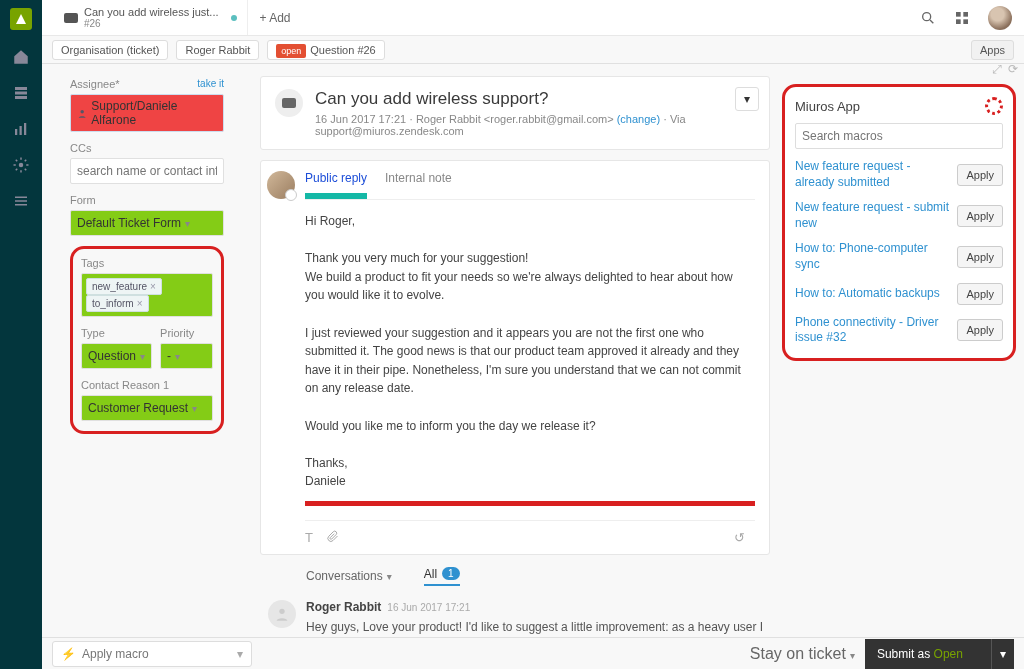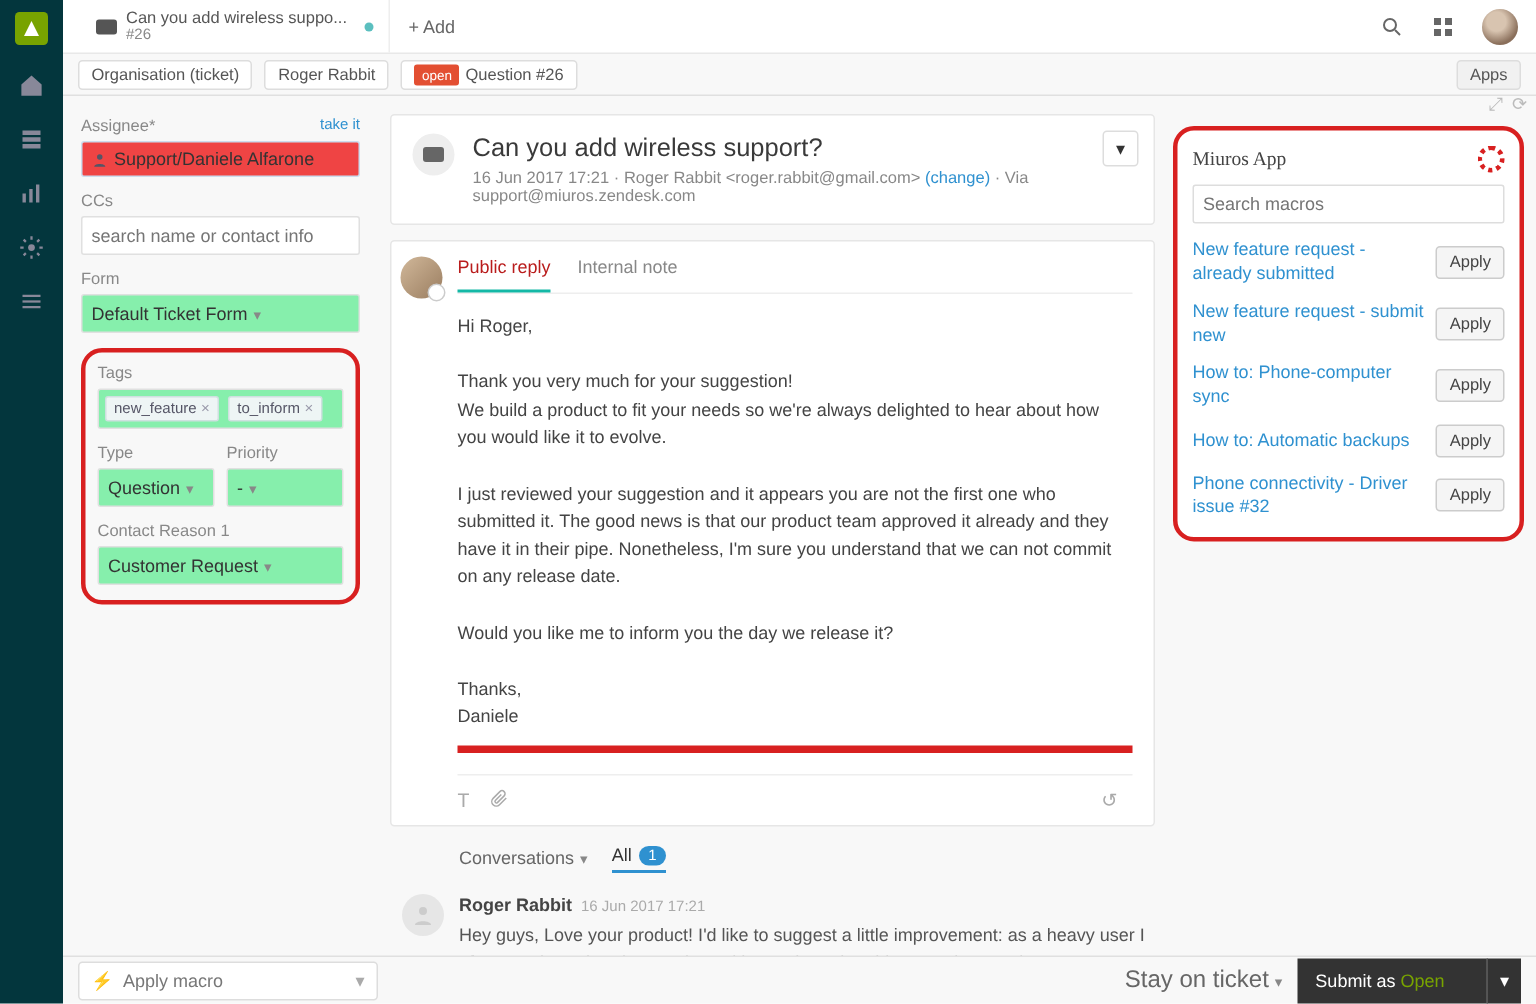--- a/index.html
+++ b/index.html
@@ -18,27 +18,27 @@
 .top-icon { width:16px; height:16px; fill:#666; cursor:pointer; }
 .avatar-top { width:24px; height:24px; border-radius:50%; background:#b7a; background:radial-gradient(circle at 40% 35%, #d8c4b0 30%, #8a6f5b 70%); cursor:pointer; }
 
 .crumbbar { position:absolute; left:42px; top:36px; right:0; height:28px; background:#f8f8f8; border-bottom:1px solid #e0e0e0; display:flex; align-items:center; padding:0 10px; gap:8px; }
 .crumb { background:#fff; border:1px solid #ddd; border-radius:3px; padding:3px 8px; font-size:11px; color:#555; cursor:pointer; }
 .crumb.active { background:#fff; }
 .badge-open { background:#e34f32; color:#fff; font-size:9px; padding:2px 5px; border-radius:2px; margin-right:4px; }
 .crumb-apps { margin-left:auto; background:#f1f1f1; border:1px solid #ddd; border-radius:3px; padding:3px 8px; font-size:11px; color:#555; cursor:pointer; }
 
 .workspace { position:absolute; left:42px; top:64px; right:0; bottom:32px; background:#f8f8f8; display:flex; }
-.sidebar-form { width:210px; padding:14px 12px; font-size:11px; color:#666; }
+.sidebar-form { width:210px; padding:14px 28px; font-size:11px; color:#666; }
 .sidebar-form .row { margin-bottom:10px; }
 .sidebar-form .lbl { font-size:11px; color:#888; margin-bottom:4px; display:flex; justify-content:space-between; }
 .sidebar-form .lbl .takeit { color:#2f91d0; cursor:pointer; font-size:10px; }
 .field-box { background:#ef4444; border:1px solid #cde; padding:4px 6px; border-radius:2px; font-size:12px; color:#333; display:flex; align-items:center; gap:4px; }
 .input-box { width:100%; background:#fff; border:1px solid #e0e0e0; border-radius:2px; padding:5px 6px; font-size:12px; color:#ef4444; }
-.select-box { width:100%; background:#86efac; border:1px solid #e0e0e0; border-radius:2px; padding:5px 6px; font-size:12px; color:#333; }
+.select-box { width:100%; background:#84cc16; border:1px solid #e0e0e0; border-radius:2px; padding:5px 6px; font-size:12px; color:#333; }
 .highlight-box { border:3px solid #d82020; border-radius:14px; padding:8px; margin-top:4px; }
 .tag-chip { display:inline-flex; align-items:center; background:#eef5f5; border:1px solid #cfe0e0; border-radius:2px; padding:2px 5px; font-size:10px; color:#556; margin-right:3px; }
 .tag-chip .x { margin-left:3px; color:#99a; cursor:pointer; }
 .two-col { display:flex; gap:8px; }
 .two-col > div { flex:1; }
 
 .center { flex:1; padding:12px 8px 0 8px; overflow:hidden; position:relative; }
 .ticket-header { background:#fff; border:1px solid #e6e6e6; border-radius:3px; padding:12px 14px; display:flex; gap:12px; position:relative; }
 .env-circle { width:28px; height:28px; border-radius:50%; background:#eee; display:flex; align-items:center; justify-content:center; }
 .env-circle .env { width:14px; height:10px; background:#666; border-radius:2px; }
@@ -47,45 +47,45 @@
 .ticket-meta .change { color:#2f91d0; cursor:pointer; }
 .dropdown-caret-box { position:absolute; top:10px; right:10px; width:24px; height:24px; border:1px solid #ddd; border-radius:3px; display:flex; align-items:center; justify-content:center; cursor:pointer; }
 
 .reply-box { background:#fff; border:1px solid #e6e6e6; border-radius:3px; margin-top:10px; display:flex; }
 .reply-avatar-col { width:44px; padding:10px 6px; }
 .reply-avatar { width:28px; height:28px; border-radius:50%; background:linear-gradient(135deg,#d1b89a,#9a7d60); position:relative; }
 .reply-avatar::after{content:""; position:absolute; bottom:-2px; right:-2px; width:10px; height:10px; border-radius:50%; background:#fff; border:1px solid #ccc;}
 .reply-main { flex:1; padding:10px 14px 0 0; }
 .reply-tabs { display:flex; gap:18px; border-bottom:1px solid #eee; font-size:12px; color:#888; }
 .reply-tabs .rtab { padding:0 0 8px 0; cursor:pointer; }
-.reply-tabs .rtab.active { color:#b91c1c; border-bottom:2px solid #14b8a6; }
+.reply-tabs .rtab.active { color:#1d4ed8; border-bottom:6px solid #14b8a6; }
 .reply-text { font-size:12px; color:#444; line-height:1.55; padding:12px 0 8px 0; white-space:pre-wrap; }
 .red-underline { height:5px; background:#d82020; margin:2px 0 14px 0; }
 .reply-toolbar { border-top:1px solid #eee; padding:8px 0; display:flex; align-items:center; gap:14px; color:#aaa; }
 .reply-toolbar .tool { cursor:pointer; font-size:13px; }
 .reply-toolbar .right { margin-left:auto; margin-right:10px; }
 
 .filter-row { display:flex; align-items:center; gap:16px; padding:12px 6px 10px 46px; font-size:12px; color:#666; }
-.filter-row .all-pill { color:#333; border-bottom:2px solid #2f91d0; padding-bottom:3px; display:flex; align-items:flex-end; gap:5px; }
+.filter-row .all-pill { color:#333; border-bottom:2px solid #2f91d0; padding-bottom:3px; display:flex; align-items:flex-start; gap:5px;margin-left:16px; }
 .filter-row .count-badge { background:#2f91d0; color:#fff; border-radius:8px; font-size:10px; padding:1px 6px; }
 
 .comment-block { display:flex; gap:10px; padding:4px 6px 10px 8px; }
 .comment-avatar { width:28px; height:28px; border-radius:50%; background:#e6e6e6; display:flex; align-items:center; justify-content:center; color:#bbb; }
 .comment-body { flex:1; font-size:12px; color:#555; }
 .comment-body .author { font-weight:600; color:#444; font-size:12px; }
 .comment-body .time { color:#aaa; font-size:10px; margin-left:6px; }
 .comment-body p { margin-top:4px; line-height:1.5; }
 
 .apps-panel { width:246px; padding:10px 8px 8px 4px; position:relative; }
 .apps-topicons { position:absolute; top:-2px; right:6px; display:flex; gap:6px; color:#bbb; }
 .apps-topicons span { cursor:pointer; }
 .app-card { border:3px solid #d82020; border-radius:14px; background:#fff; padding:10px; margin-top:10px; }
 .app-card-inner { background:#fff; }
 .app-title-row { display:flex; align-items:center; justify-content:space-between; margin-bottom:8px; }
-.app-title { font-size:13px; color:#444;font-family:Liberation Serif, serif; }
+.app-title { font-size:13px; color:#444; }
 .spinner { width:18px; height:18px; border-radius:50%; border:3px dotted #d82020; }
 .macro-search { width:100%; border:1px solid #ddd; border-radius:2px; padding:5px 6px; font-size:12px; color:#888; margin-bottom:10px; }
 .macro-row { display:flex; align-items:center; justify-content:space-between; gap:6px; margin-bottom:10px; }
 .macro-link { color:#2f91d0; font-size:12px; cursor:pointer; flex:1; line-height:1.3; }
 .apply-btn { background:#f5f5f5; border:1px solid #ccc; border-radius:3px; padding:4px 8px; font-size:11px; color:#444; cursor:pointer; }
 
 .footer { position:absolute; left:42px; bottom:0; right:0; height:32px; background:#f8f8f8; border-top:1px solid #e0e0e0; display:flex; align-items:center; padding:0 10px; gap:8px; }
 .apply-macro-box { width:200px; background:#fff; border:1px solid #ddd; border-radius:3px; padding:5px 8px; font-size:12px; color:#777; display:flex; align-items:center; gap:6px; cursor:pointer; }
 .footer-right { margin-left:auto; display:flex; align-items:center; gap:10px; }
 .stay-link { color:#666; font-size:16px; cursor:pointer; }
@@ -121,21 +121,21 @@
       <rect x="4" y="6" width="16" height="2"></rect>
       <rect x="4" y="11" width="16" height="2"></rect>
       <rect x="4" y="16" width="16" height="2"></rect>
     </svg>
 </div>
 
 <div class="topbar">
   <div class="tab-item">
     <div class="env"></div>
     <div>
-      <div>Can you add wireless suppo...</div>
+      <div>Can you add wireless just...</div>
       <div class="subtitle">#26</div>
     </div>
     <div class="dot-mod"></div>
   </div>
   <div class="add-btn">
     <span>+ Add</span>
   </div>
   <div class="topbar-right">
     <svg class="top-icon" viewBox="0 0 24 24">
         <circle cx="10" cy="10" r="6" fill="none" stroke="#666" stroke-width="2"></circle>

